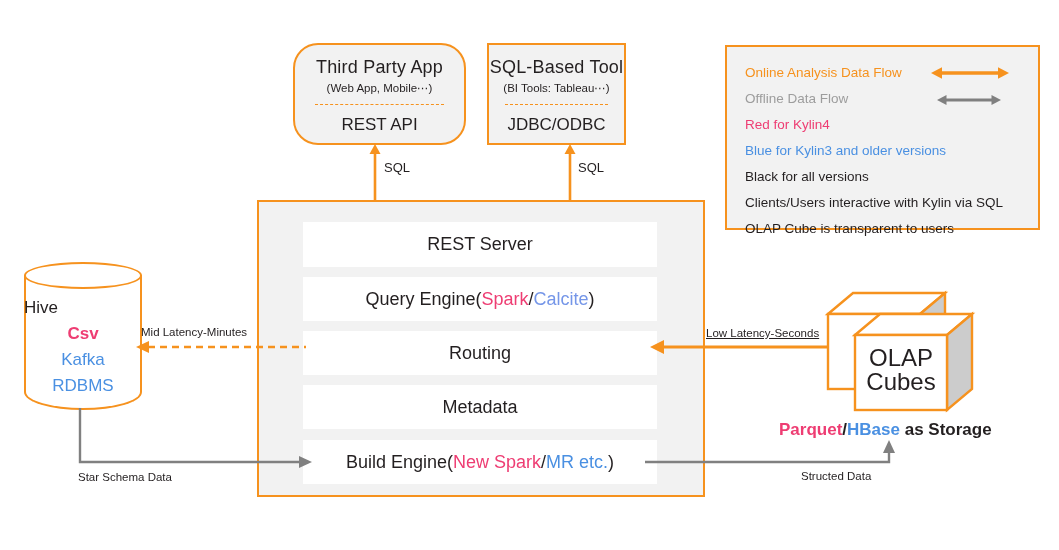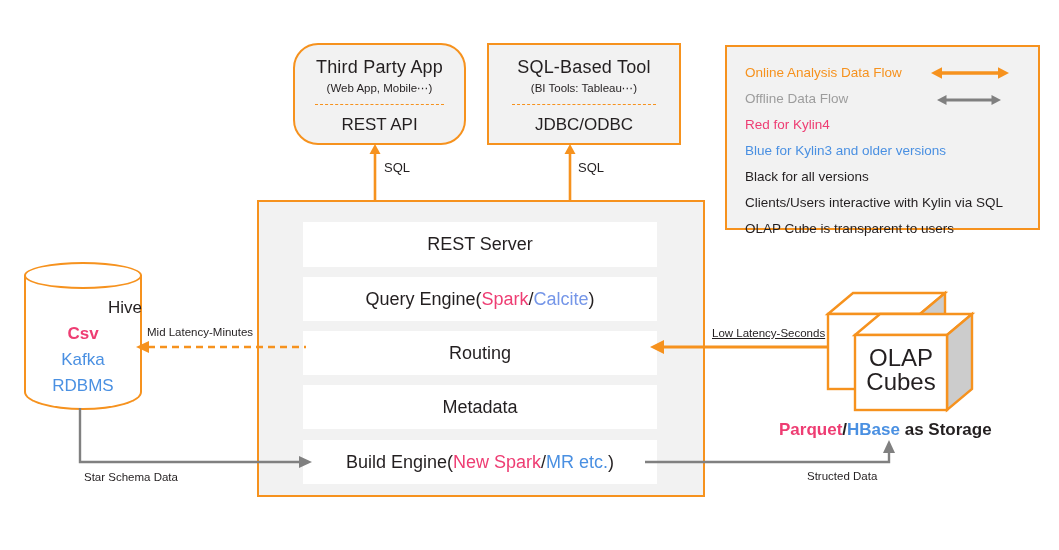--- a/index.html
+++ b/index.html
@@ -51,40 +51,40 @@
   .cyl-body{
     border:2.5px solid #F6921E;border-top:none;border-radius:0 0 50% 50%/0 0 18px 18px;
     background:#ffffff;
   }
   .cyl-top{
     border:2.5px solid #F6921E;border-radius:50%;background:#ffffff;
   }
   .cyl-line{line-height:26px;font-size:17px;}
 
   
-  .conn-label{font-size:11.5px;color:#231f20;white-space:nowrap;padding-left:6px;}
+  .conn-label{font-size:11.5px;color:#231f20;white-space:nowrap;}
   .sql-label{font-size:13px;color:#231f20;}
 
   .cube-label{font-size:24px;color:#231f20;text-align:center;line-height:24px;}
   .storage-label{font-size:17px;white-space:nowrap;}
   svg{display:block;overflow:visible;}
 </style>
 </head>
 <body>
 
 <div class="stage">
 
   <div class="abs client-box" style="left:293px;top:43px;width:173px;height:102px;border-radius:25px;">
     <div class="client-title">Third Party App</div>
     <div class="client-sub">(Web App, Mobile⋯)</div>
     <div class="client-div"></div>
     <div class="client-api">REST API</div>
   </div>
 
-  <div class="abs client-box" style="left:487px;top:43px;width:194px;height:102px;">
+  <div class="abs client-box" style="left:487px;top:43px;width:139px;height:102px;">
     <div class="client-title">SQL-Based Tool</div>
     <div class="client-sub">(BI Tools: Tableau⋯)</div>
     <div class="client-div"></div>
     <div class="client-api">JDBC/ODBC</div>
   </div>
 
   <svg class="abs" style="left:360px;top:143px;width:30px;height:82px;" viewBox="0 0 30 82">
     <defs>
       <marker id="oUp" markerWidth="7" markerHeight="7" refX="3.5" refY="6" orient="auto">
         <path d="M3.5 0 L7 7 L0 7 Z" fill="#F6921E"></path>
@@ -166,21 +166,21 @@
     <span>Build Engine(</span>
       <span class="c-pink">New Spark</span>
       <span>/</span>
       <span class="c-blue">MR etc.</span>
       <span>)</span>
   </div>
 
   <div class="abs cyl-body" style="left:24px;top:275px;width:118px;height:135px;"></div>
   <div class="abs cyl-top" style="left:24px;top:262px;width:118px;height:27px;"></div>
   <div class="abs" style="left:24px;top:295px;width:118px;">
-    <div class="cyl-line" style="text-align:right;padding-left:11px;">Hive</div>
+    <div class="cyl-line" style="text-align:left;">Hive</div>
     <div class="cyl-line c-pink" style="text-align:center;font-weight:600;">Csv</div>
     <div class="cyl-line c-blue" style="text-align:center;">Kafka</div>
     <div class="cyl-line c-blue" style="text-align:center;">RDBMS</div>
   </div>
 
   <svg class="abs" style="left:136px;top:338px;width:170px;height:18px;" viewBox="0 0 170 18">
     <line x1="12" y1="9" x2="170" y2="9" stroke="#F6921E" stroke-width="2.4" stroke-dasharray="7 5"></line>
     <path d="M0 9 L13 3 L13 15 Z" fill="#F6921E"></path>
   </svg>
   <div class="abs conn-label" style="left:141px;top:326px;">Mid Latency-Minutes</div>

